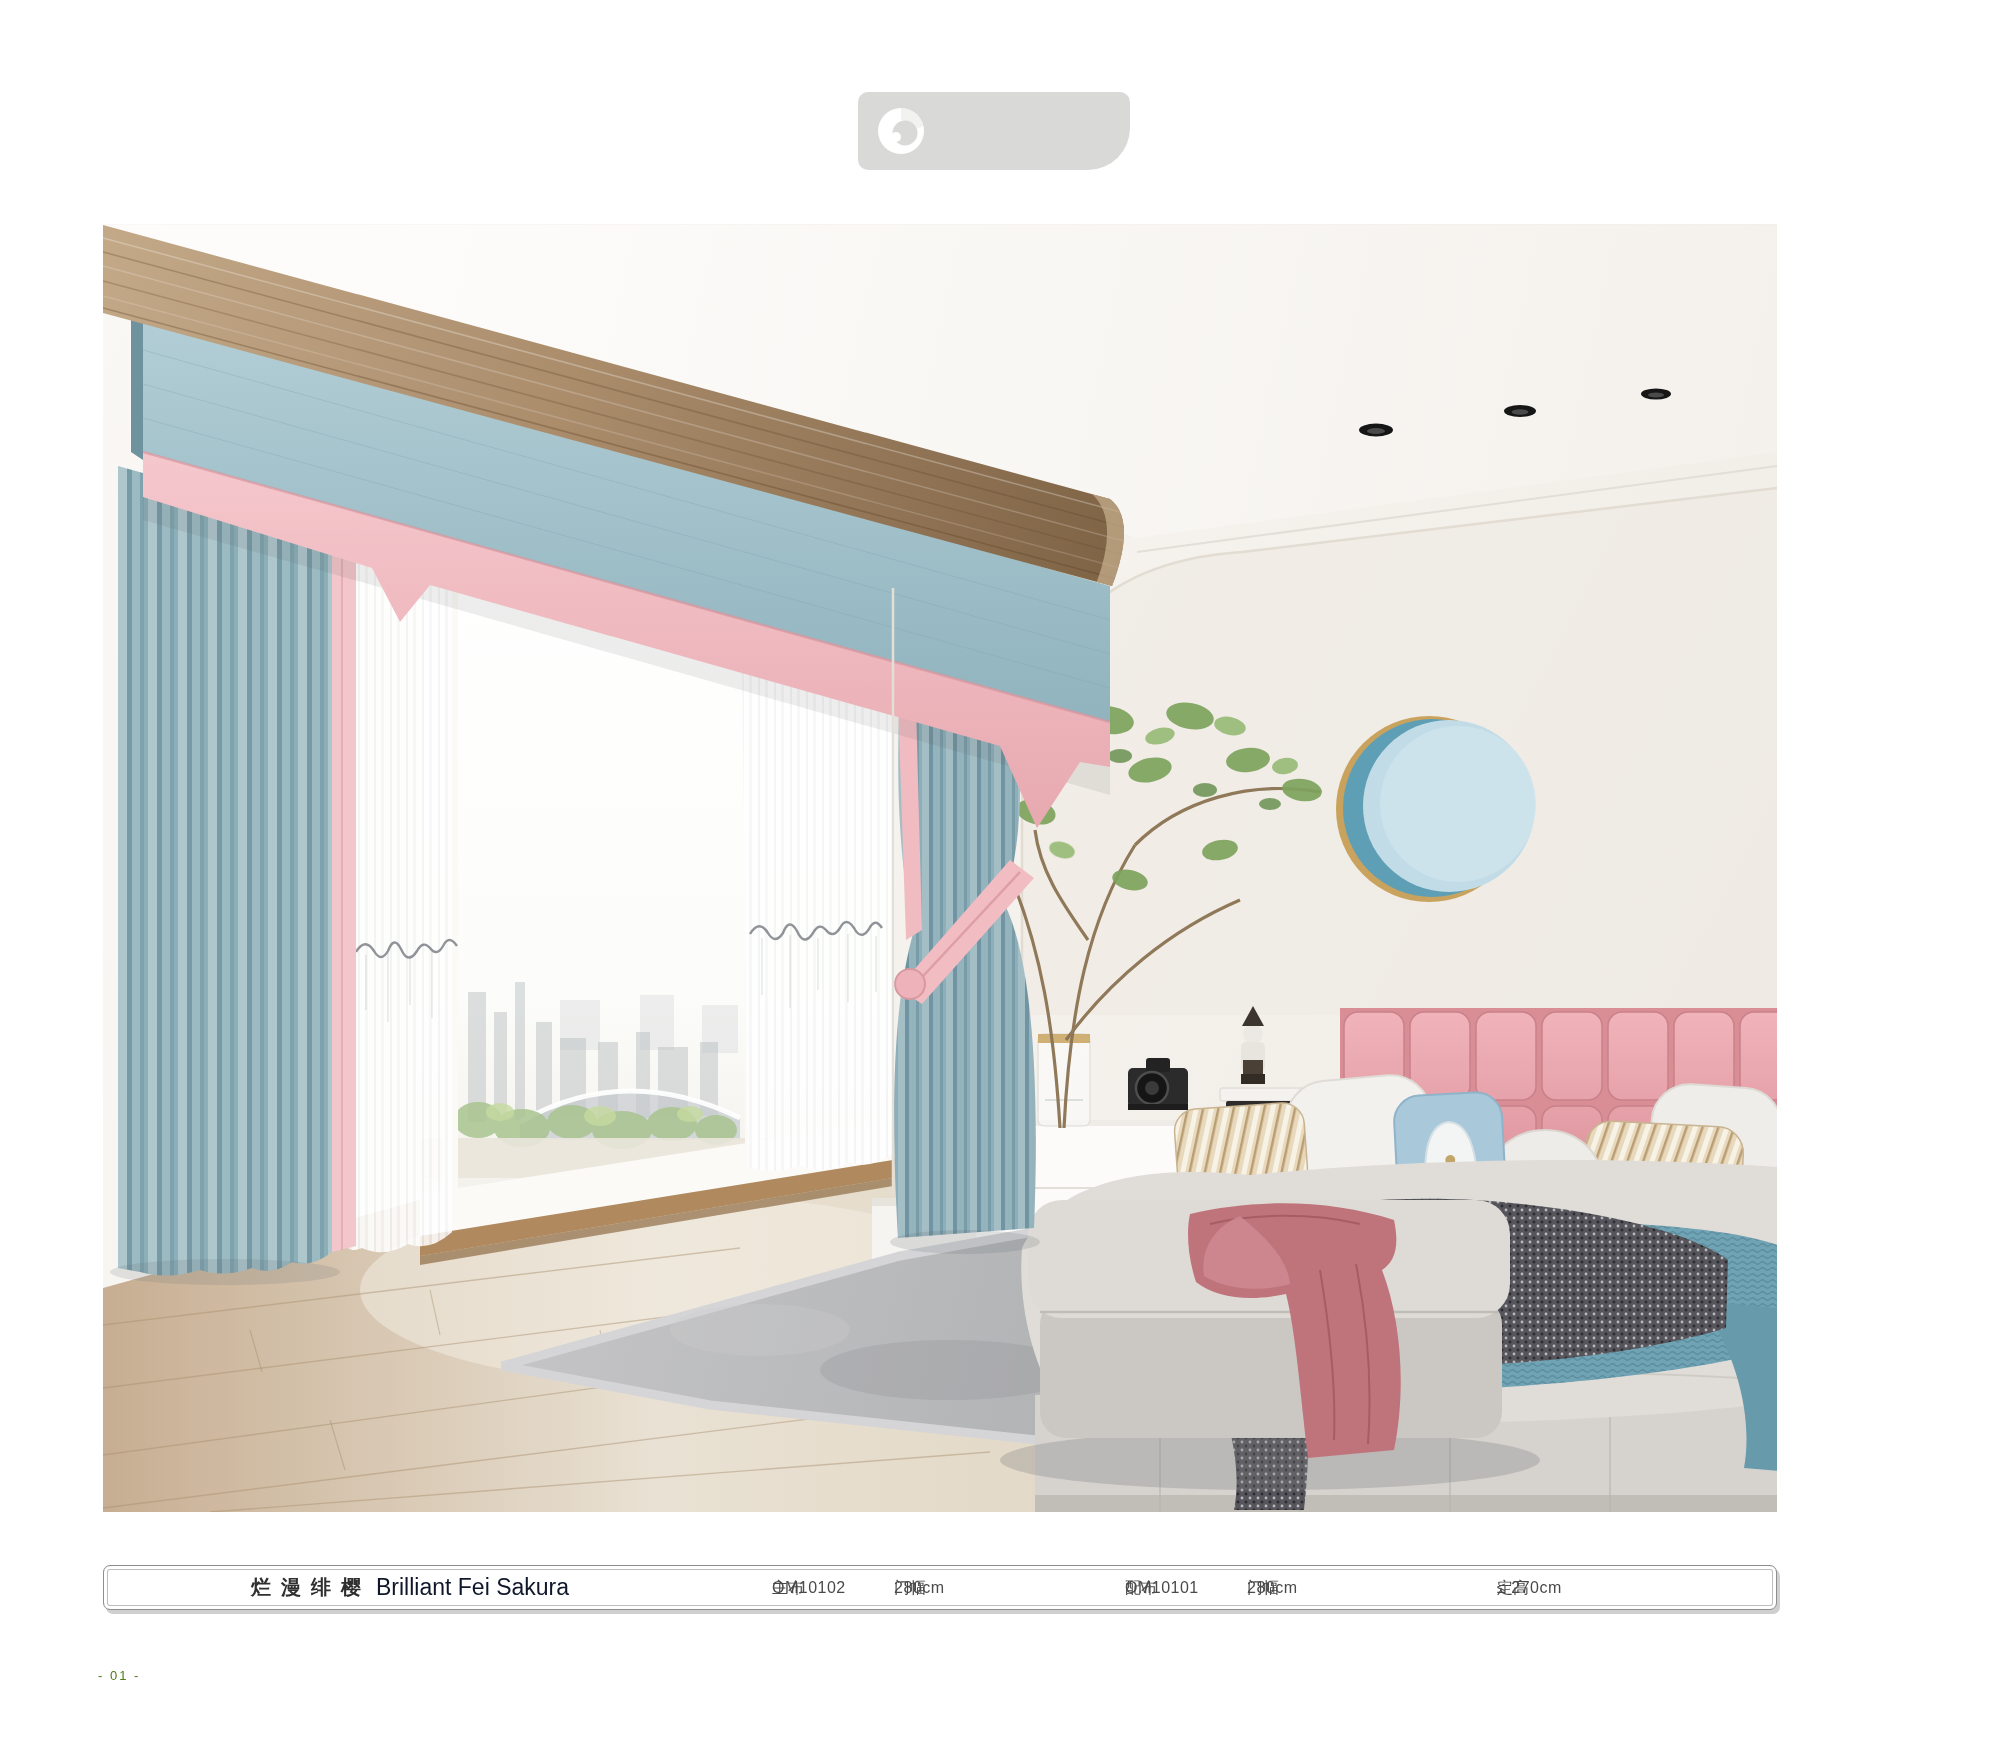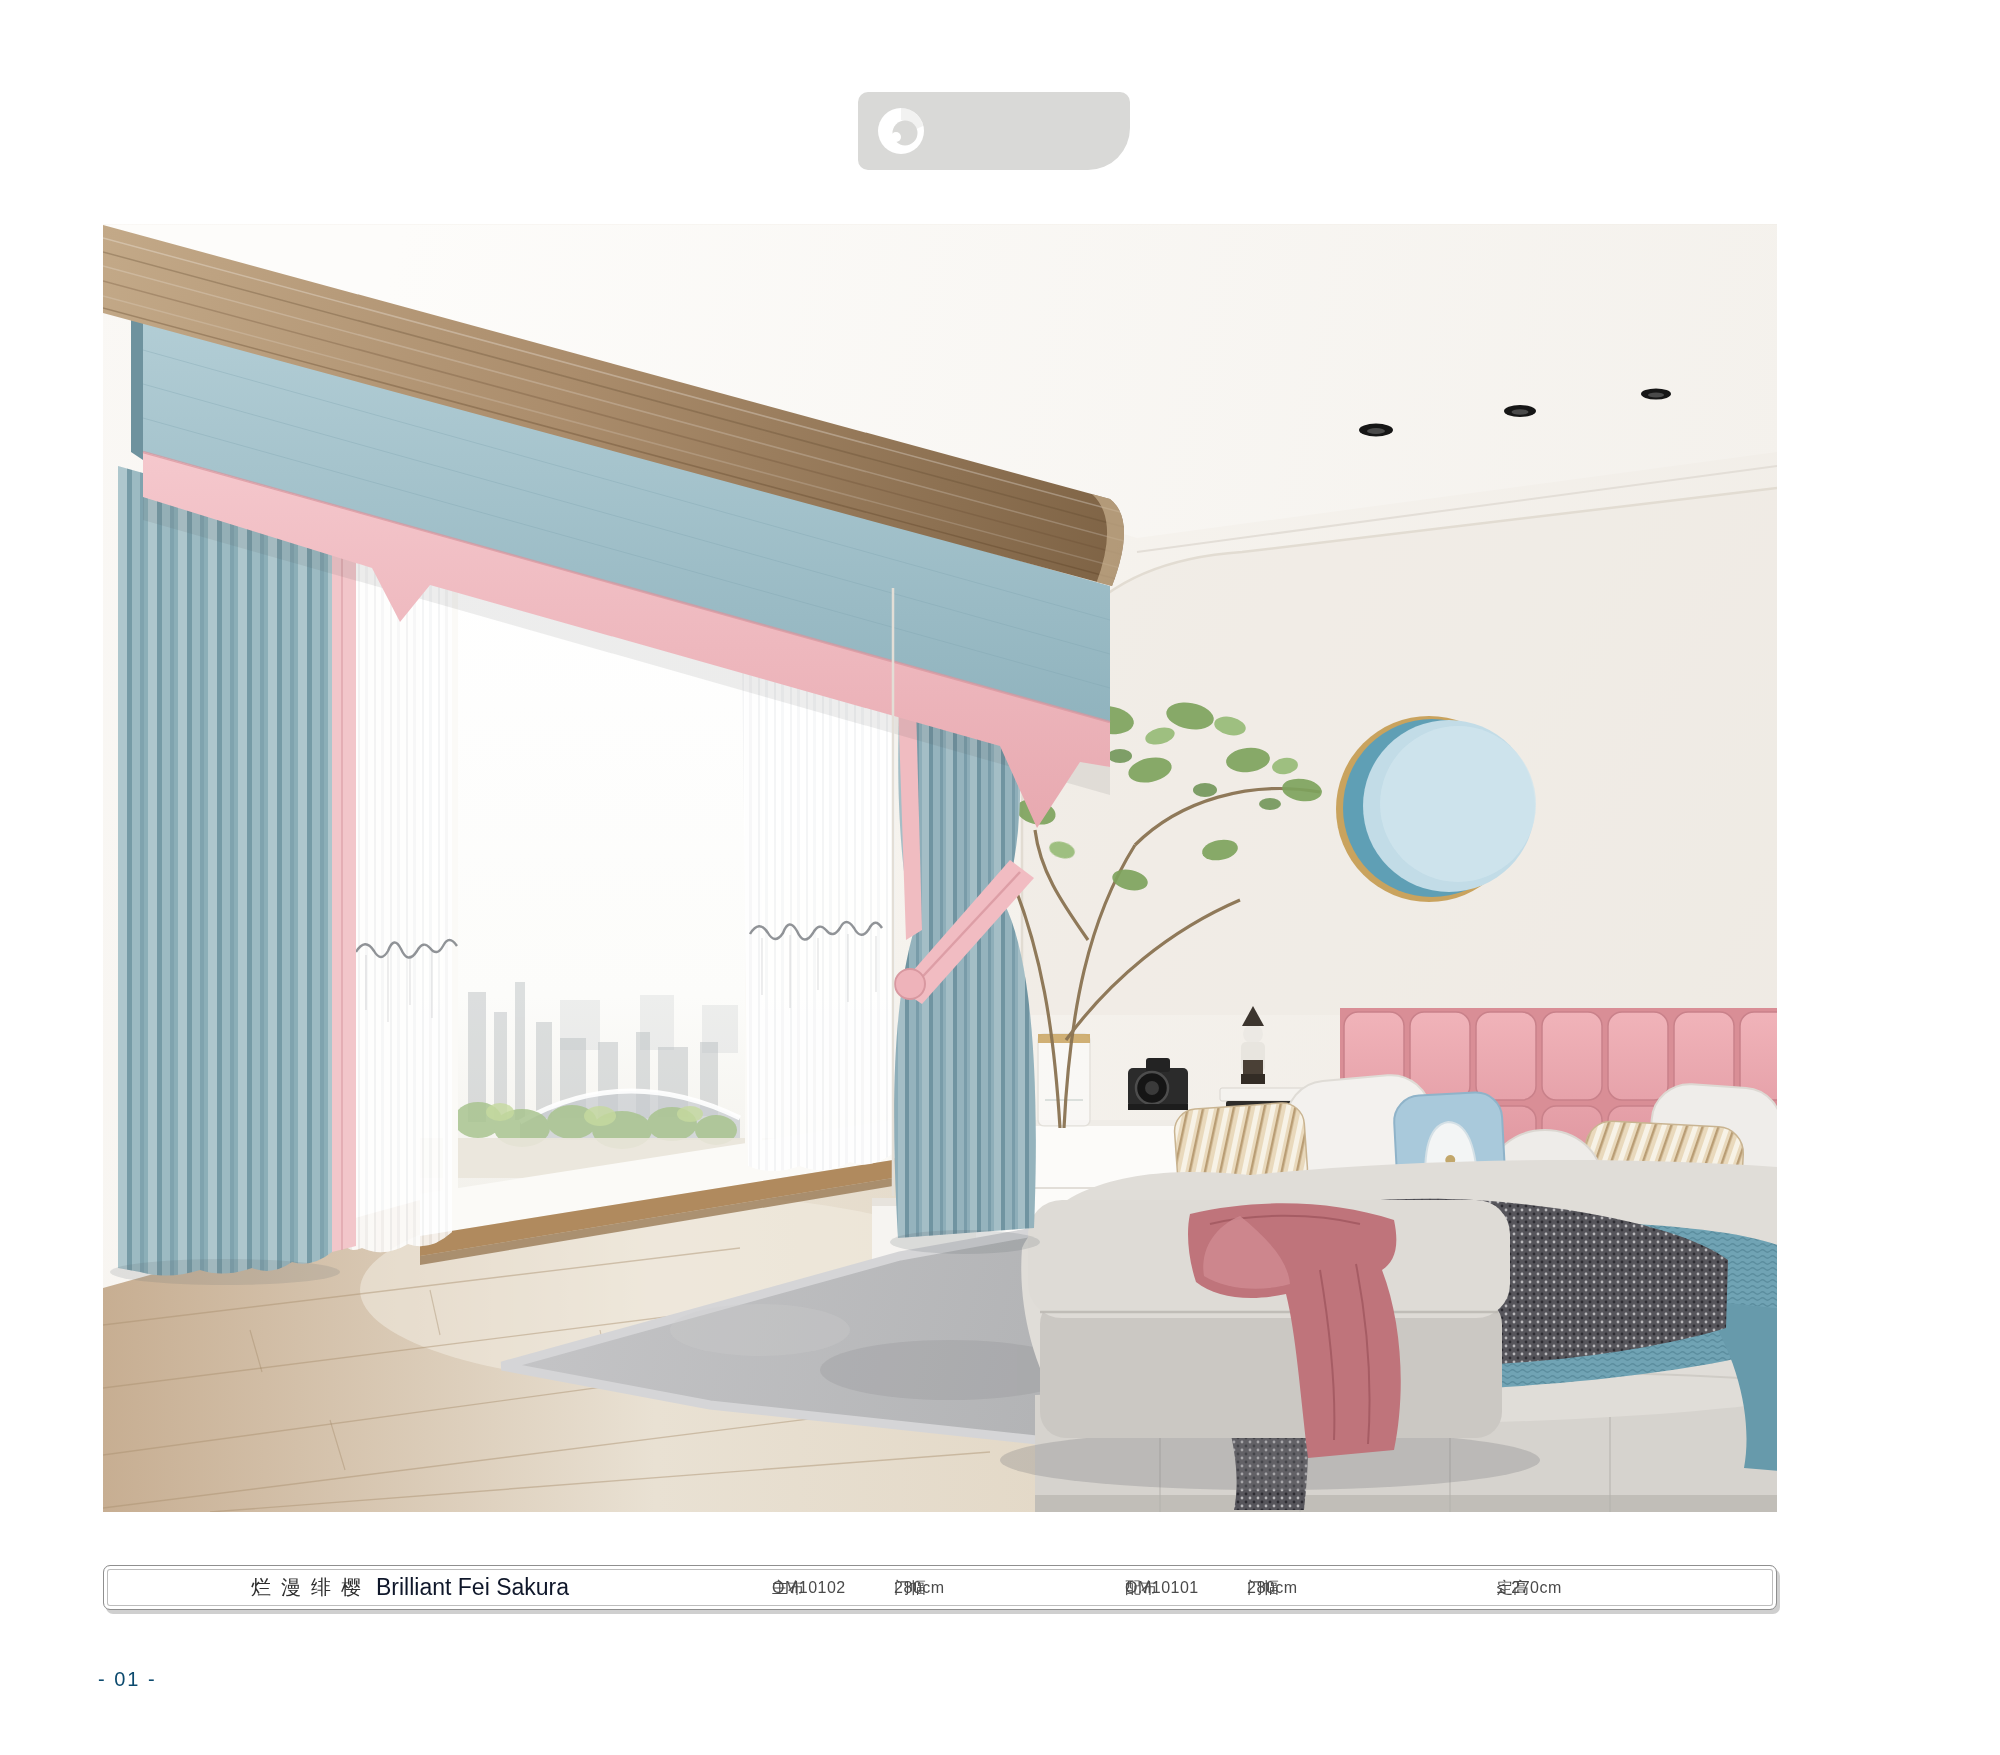--- a/index.html
+++ b/index.html
@@ -14,27 +14,27 @@
   .logo-zh{font-size:36px;font-weight:600;color:#ffffff;letter-spacing:3px;}
   .logo-en{font-size:16px;color:#ffffff;letter-spacing:5.5px;margin-top:5px;}
   
   .photo{position:absolute;left:103px;top:224px;width:1674px;height:1288px;margin:0;overflow:hidden;}
   .photo svg{display:block;width:1674px;height:1288px;}
   
   .info-bar{position:absolute;left:103px;top:1565px;width:1672px;height:43px;background:#ffffff;
             border:1px solid #8f8f8f;border-radius:7px;
             box-shadow:inset 0 0 0 3px #ffffff, inset 0 0 0 4px #bdbdbd, 3px 4px 0 0 #cfcfcf;}
   .info-bar span{position:absolute;top:0;height:43px;line-height:43px;white-space:nowrap;}
-  .name-zh{left:147px;font-size:20px;letter-spacing:10px;color:#2f2f2f;font-weight:400;}
+  .name-zh{left:147px;font-size:20px;letter-spacing:10px;color:#2f2f2f;font-weight:700;}
   .name-en{left:272px;font-size:23px;color:#0f172a;}
   .spec{position:absolute;top:0;height:43px;line-height:43px;white-space:nowrap;font-size:16px;color:#4a4a4a;}
   .spec .v{letter-spacing:.5px;}
   .spec.s0{left:668px;} .spec.s1{left:790px;} .spec.s2{left:1021px;} .spec.s3{left:1143px;} .spec.s4{left:1393px;}
   
-  .page-num{position:absolute;left:98px;top:1668px;font-size:20px;color:#0c4a6e;letter-spacing:2px;}
+  .page-num{position:absolute;left:98px;top:1668px;font-size:13px;color:#4d7c0f;letter-spacing:2px;}
 </style>
 </head>
 <body>
 
 <div class="page">
 
   <div class="logo">
     <svg class="logo-mark" viewBox="0 0 54 54">
       <circle cx="27" cy="27" r="23" fill="#ffffff"></circle>
       <circle cx="31" cy="29" r="12.5" fill="#d9d9d7"></circle>

